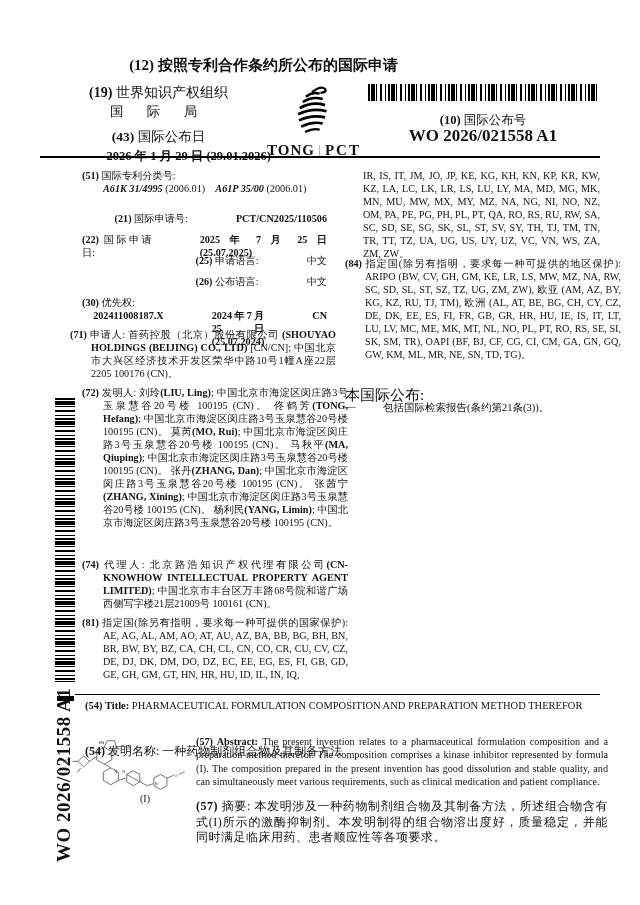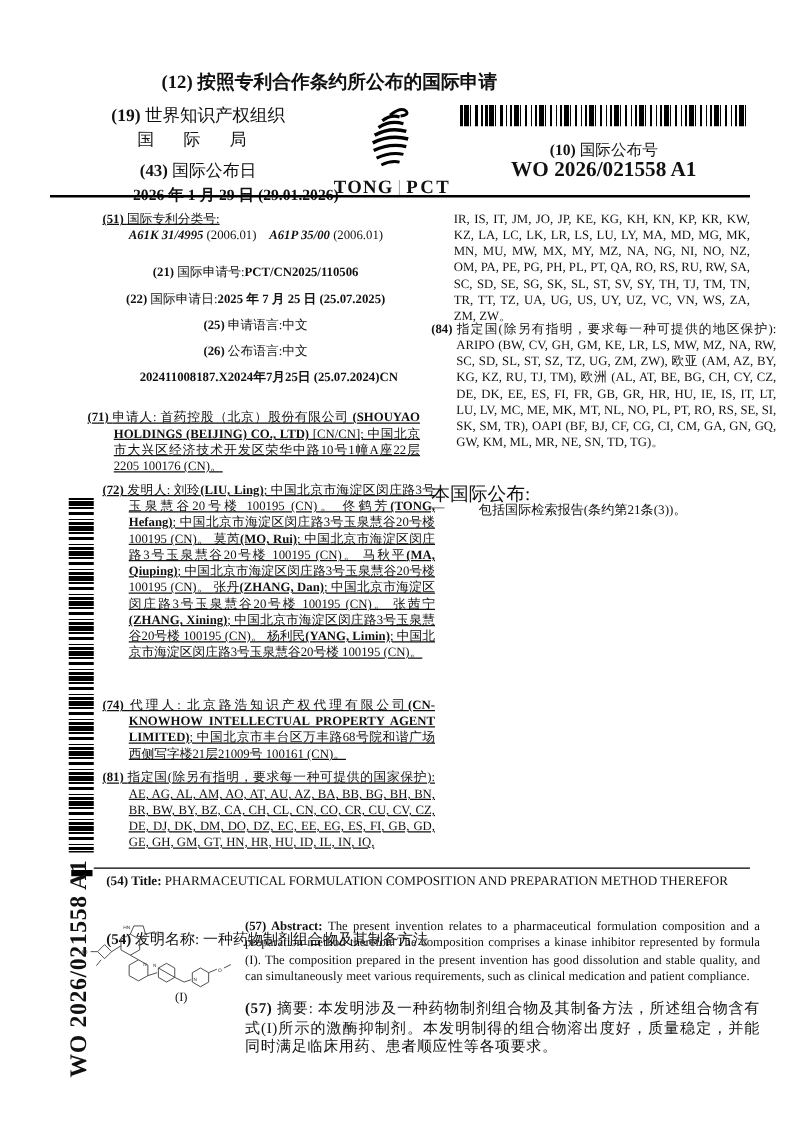--- a/index.html
+++ b/index.html
@@ -3,23 +3,23 @@
 <meta charset="utf-8">
 <style>
   html,body{margin:0;padding:0;}
   body{width:640px;height:905px;background:#fff;position:relative;
        font-family:"Liberation Serif", serif;color:#111;overflow:hidden;}
   .abs{position:absolute;}
   .b{font-weight:bold;}
   .i{font-style:italic;}
   .center{text-align:center;}
   .para{font-size:10.2px;line-height:13px;text-align:justify;}
-  .hang{padding-left:21px;text-indent:-21px;text-decoration:underline;}
+  .hang{padding-left:21px;text-indent:-21px;}
   .hang20{padding-left:20px;text-indent:-20px;}
-  .flexrow{display:flex;justify-content:center;align-items:baseline;}
+  .flexrow{display:flex;justify-content:flex-end;align-items:baseline;gap:48px;}
   .rule{border-top:2px solid #000;height:0;}
   .rule-thin{border-top:1.5px solid #000;height:0;}
   .barcode-h{background:repeating-linear-gradient(90deg,#000 0 2px,#fff 2px 3px,#000 3px 7px,#fff 7px 8px,#000 8px 9px,#fff 9px 12px,#000 12px 14px,#fff 14px 17px,#000 17px 18px,#fff 18px 20px);}
   .barcode-v{background:repeating-linear-gradient(180deg,#000 0 2px,#fff 2px 3px,#000 3px 7px,#fff 7px 8px,#000 8px 9px,#fff 9px 12px,#000 12px 14px,#fff 14px 17px,#000 17px 18px,#fff 18px 20px);}
   .sidebar-num{transform:rotate(-90deg);transform-origin:center;
       font-weight:bold;font-size:19px;letter-spacing:.5px;white-space:nowrap;text-align:center;}
   .hdr-zh{font-size:14px;}
   .caption-sep{color:#9aa0a6;font-weight:normal;padding:0 3px;}
   svg text{font-family:"Liberation Sans", sans-serif;}
 </style>
@@ -77,20 +77,21 @@
 <div class="abs para flexrow" style="left:82px;top:254px;width:245px;">
   <span><span class="b">(25) </span><span>申请语言:</span></span>
   <span>中文</span>
 </div>
 <div class="abs para flexrow" style="left:82px;top:275px;width:245px;">
   <span><span class="b">(26) </span><span>公布语言:</span></span>
   <span>中文</span>
 </div>
 
 <div class="abs para" style="left:82px;top:296px;width:245px;">
+  <div><span class="b">(30) </span><span>优先权:</span></div>
   <div class="flexrow b" style="padding-left:21px;">
     <span>202411008187.X</span>
     <span>2024年7月25日 (25.07.2024)</span>
     <span>CN</span>
   </div>
 </div>
 
 <div class="abs para hang" style="left:70px;top:328px;width:245px;"><span class="b">(71) </span><span>申请人: 首药控股（北京）股份有限公司 </span><span class="b">(SHOUYAO HOLDINGS (BEIJING) CO., LTD)</span><span> [CN/CN]; 中国北京市大兴区经济技术开发区荣华中路10号1幢A座22层2205 100176 (CN)。</span></div>
 
 <div class="abs para hang" style="left:82px;top:386px;width:245px;"><span class="b">(72) </span><span>发明人: 刘玲</span><span class="b">(LIU, Ling)</span><span>; 中国北京市海淀区闵庄路3号玉泉慧谷20号楼 100195 (CN)。 佟鹤芳</span><span class="b">(TONG, Hefang)</span><span>; 中国北京市海淀区闵庄路3号玉泉慧谷20号楼 100195 (CN)。 莫芮</span><span class="b">(MO, Rui)</span><span>; 中国北京市海淀区闵庄路3号玉泉慧谷20号楼 100195 (CN)。 马秋平</span><span class="b">(MA, Qiuping)</span><span>; 中国北京市海淀区闵庄路3号玉泉慧谷20号楼 100195 (CN)。 张丹</span><span class="b">(ZHANG, Dan)</span><span>; 中国北京市海淀区闵庄路3号玉泉慧谷20号楼 100195 (CN)。 张茜宁</span><span class="b">(ZHANG, Xining)</span><span>; 中国北京市海淀区闵庄路3号玉泉慧谷20号楼 100195 (CN)。 杨利民</span><span class="b">(YANG, Limin)</span><span>; 中国北京市海淀区闵庄路3号玉泉慧谷20号楼 100195 (CN)。</span></div>

